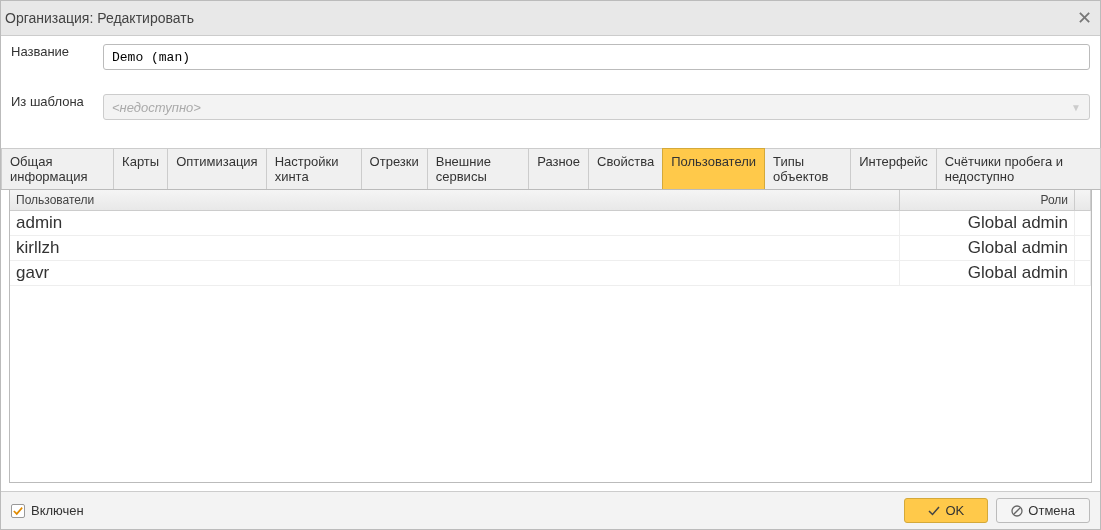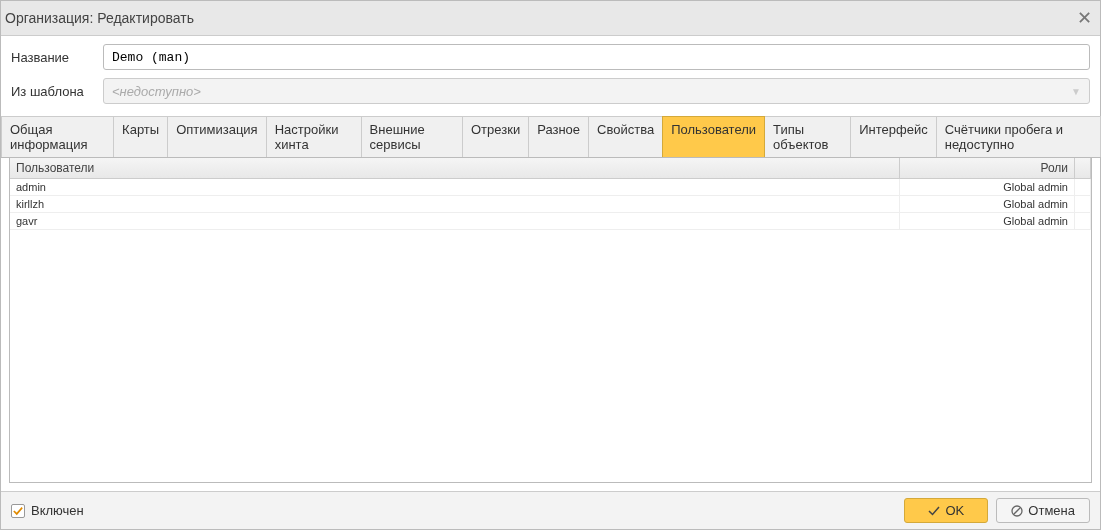--- a/index.html
+++ b/index.html
@@ -28,22 +28,21 @@
     justify-content: space-between;
   }
   .titlebar .title { font-size: 14px; color: #444; }
   .titlebar .close { font-size: 18px; color: #777; cursor: pointer; padding: 0 4px; }
   .form-area {
     padding: 8px 10px 4px 10px;
     border-bottom: none;
   }
   .form-row {
     display: flex;
-    align-items: center;
-    margin-bottom: 8px;
+    margin-bottom: 24px;
   }
   .form-label {
     width: 92px;
     font-size: 13px;
     color: #333;
     padding-right: 6px;
   }
   .form-input {
     flex: 1;
     border: 1px solid #bbb;
@@ -116,21 +115,21 @@
   .col-user { flex: 0 0 890px; }
   .col-role { flex: 0 0 175px; text-align: right; }
   .col-spacer { flex: 1; }
   .grid-body { flex: 1; overflow: auto; }
   .grid-row {
     display: flex;
     border-bottom: 1px solid #eee;
   }
   .gcell {
     padding: 2px 6px;
-    font-size: 11px;
+    font-size: 17px;
     border-right: 1px solid #eee;
   }
   .footer {
     border-top: 1px solid #ccc;
     background: #f3f3f3;
     padding: 6px 10px;
     display: flex;
     align-items: center;
     justify-content: space-between;
   }
@@ -186,22 +185,22 @@
         <span class="chev">▼</span>
       </div>
     </div>
   </div>
 
   <div class="tabstrip" id="tabstrip">
       <div class="tab">Общая информация</div>
       <div class="tab">Карты</div>
       <div class="tab">Оптимизация</div>
       <div class="tab">Настройки хинта</div>
+      <div class="tab">Отрезки</div>
       <div class="tab">Внешние сервисы</div>
-      <div class="tab">Отрезки</div>
       <div class="tab">Разное</div>
       <div class="tab">Свойства</div>
       <div class="tab active">Пользователи</div>
       <div class="tab">Типы объектов</div>
       <div class="tab">Интерфейс</div>
       <div class="tab">Счётчики пробега и недоступно</div>
     </div>
 
   <div class="grid-container">
     <div class="grid-header">

